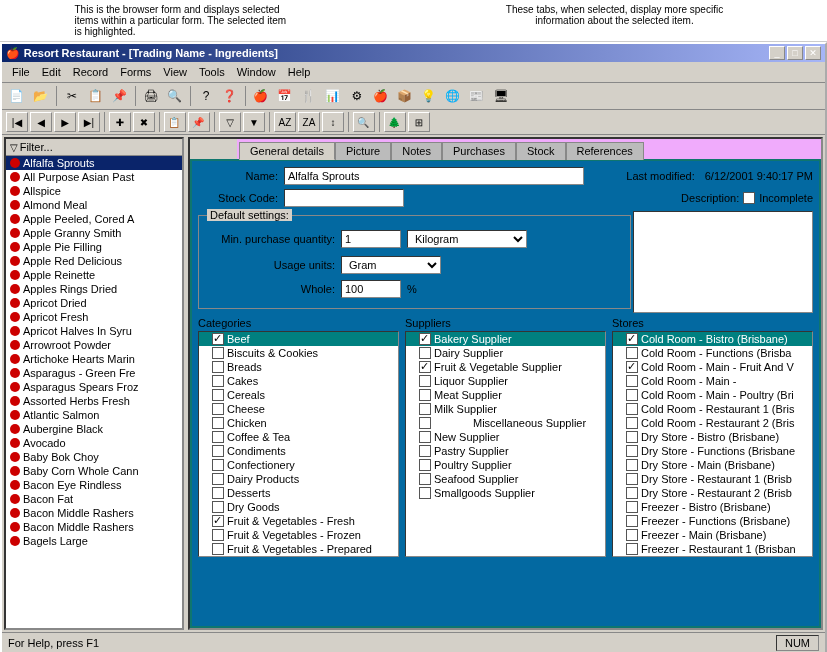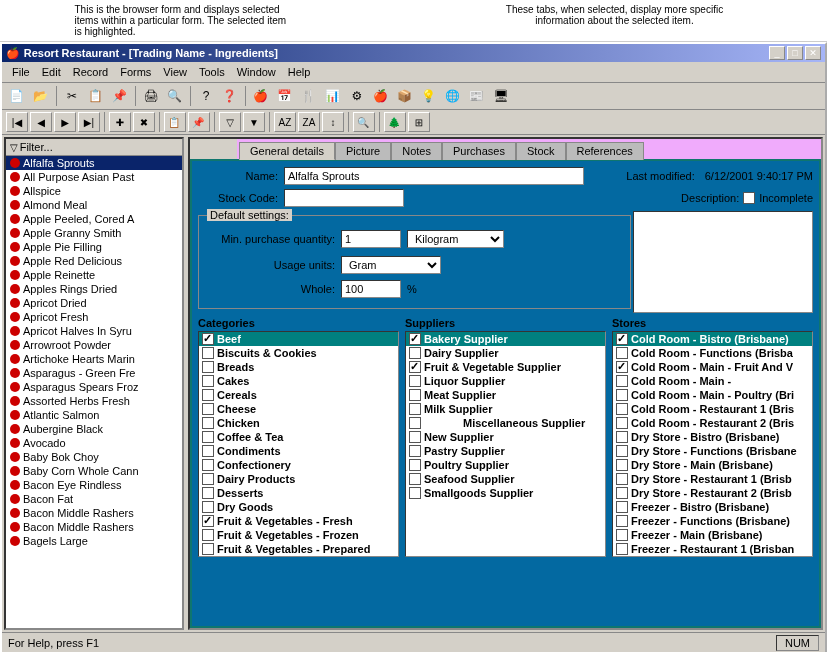--- a/index.html
+++ b/index.html
@@ -207,41 +207,40 @@
       font-size: 11px;
     }
 
     
     .bottom-section {
       display: flex;
       gap: 6px;
       margin-top: 4px;
       flex: 1;
       min-height: 0;
-      font-weight: bold;
     }
     .bottom-col {
       flex: 1;
       display: flex;
       flex-direction: column;
       min-width: 0;
     }
     .col-title { font-size: 11px; margin-bottom: 2px; }
 
     .checklist {
       border: 1px inset #888;
       background: #fff;
       flex: 1;
       overflow-y: auto;
       font-size: 11px;
     }
     .check-item {
       display: flex;
       align-items: center;
-      padding: 1px 3px;
+      padding: 1px 13px;
       gap: 3px;
       cursor: pointer;
     }
     .check-item.highlighted { background: #008080; color: #fff; }
 
     
     .status-bar {
       background: #d4d0c8;
       display: flex;
       align-items: center;
@@ -520,21 +519,21 @@
         </div>
 
         <div style="display:flex; gap:2px; margin-bottom:4px;">
 
           <div class="settings-group" style="flex:1; padding-top:14px;">
             <span class="settings-group-title">Default settings:</span>
 
             <div class="form-row" style="margin-bottom:8px;">
               <span style="font-size:11px; min-width:130px; text-align:right;">Min. purchase quantity:</span>
               <input class="form-input form-input-small" type="text" value="1" style="">
-              <select class="form-input" style="width:97px;">
+              <select class="form-input" style="width:120px;">
                 <option>Kilogram</option>
                 <option>Gram</option>
                 <option>Each</option>
                 <option>Litre</option>
               </select>
             </div>
 
             <div class="form-row" style="margin-bottom:6px;">
               <span style="font-size:11px; min-width:130px; text-align:right;">Usage units:</span>
               <select class="form-input" style="width:100px;">

